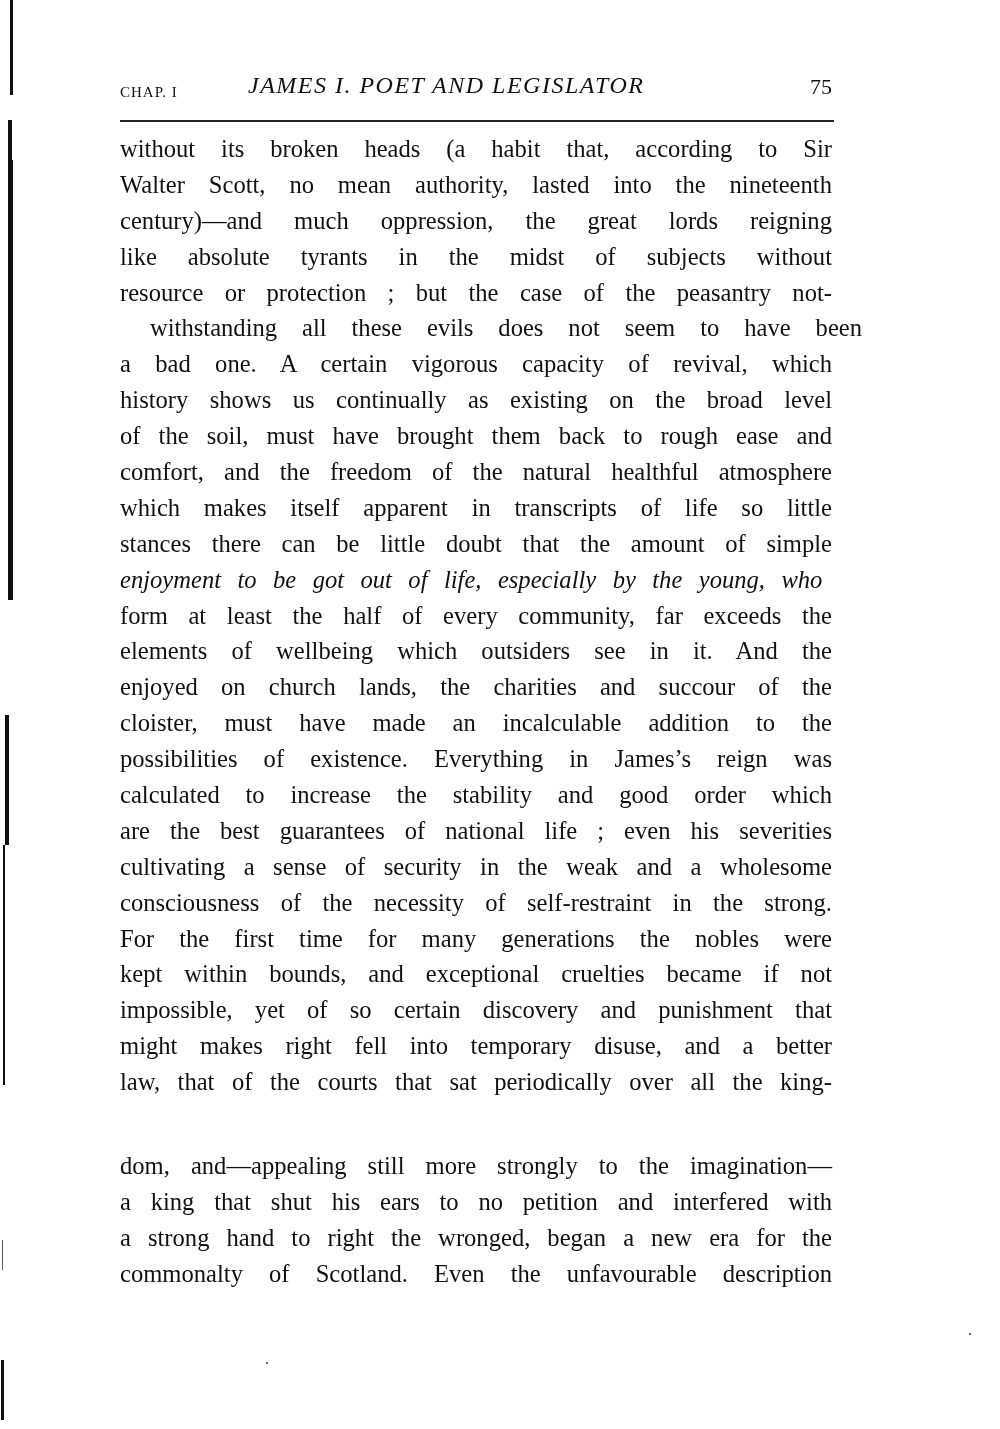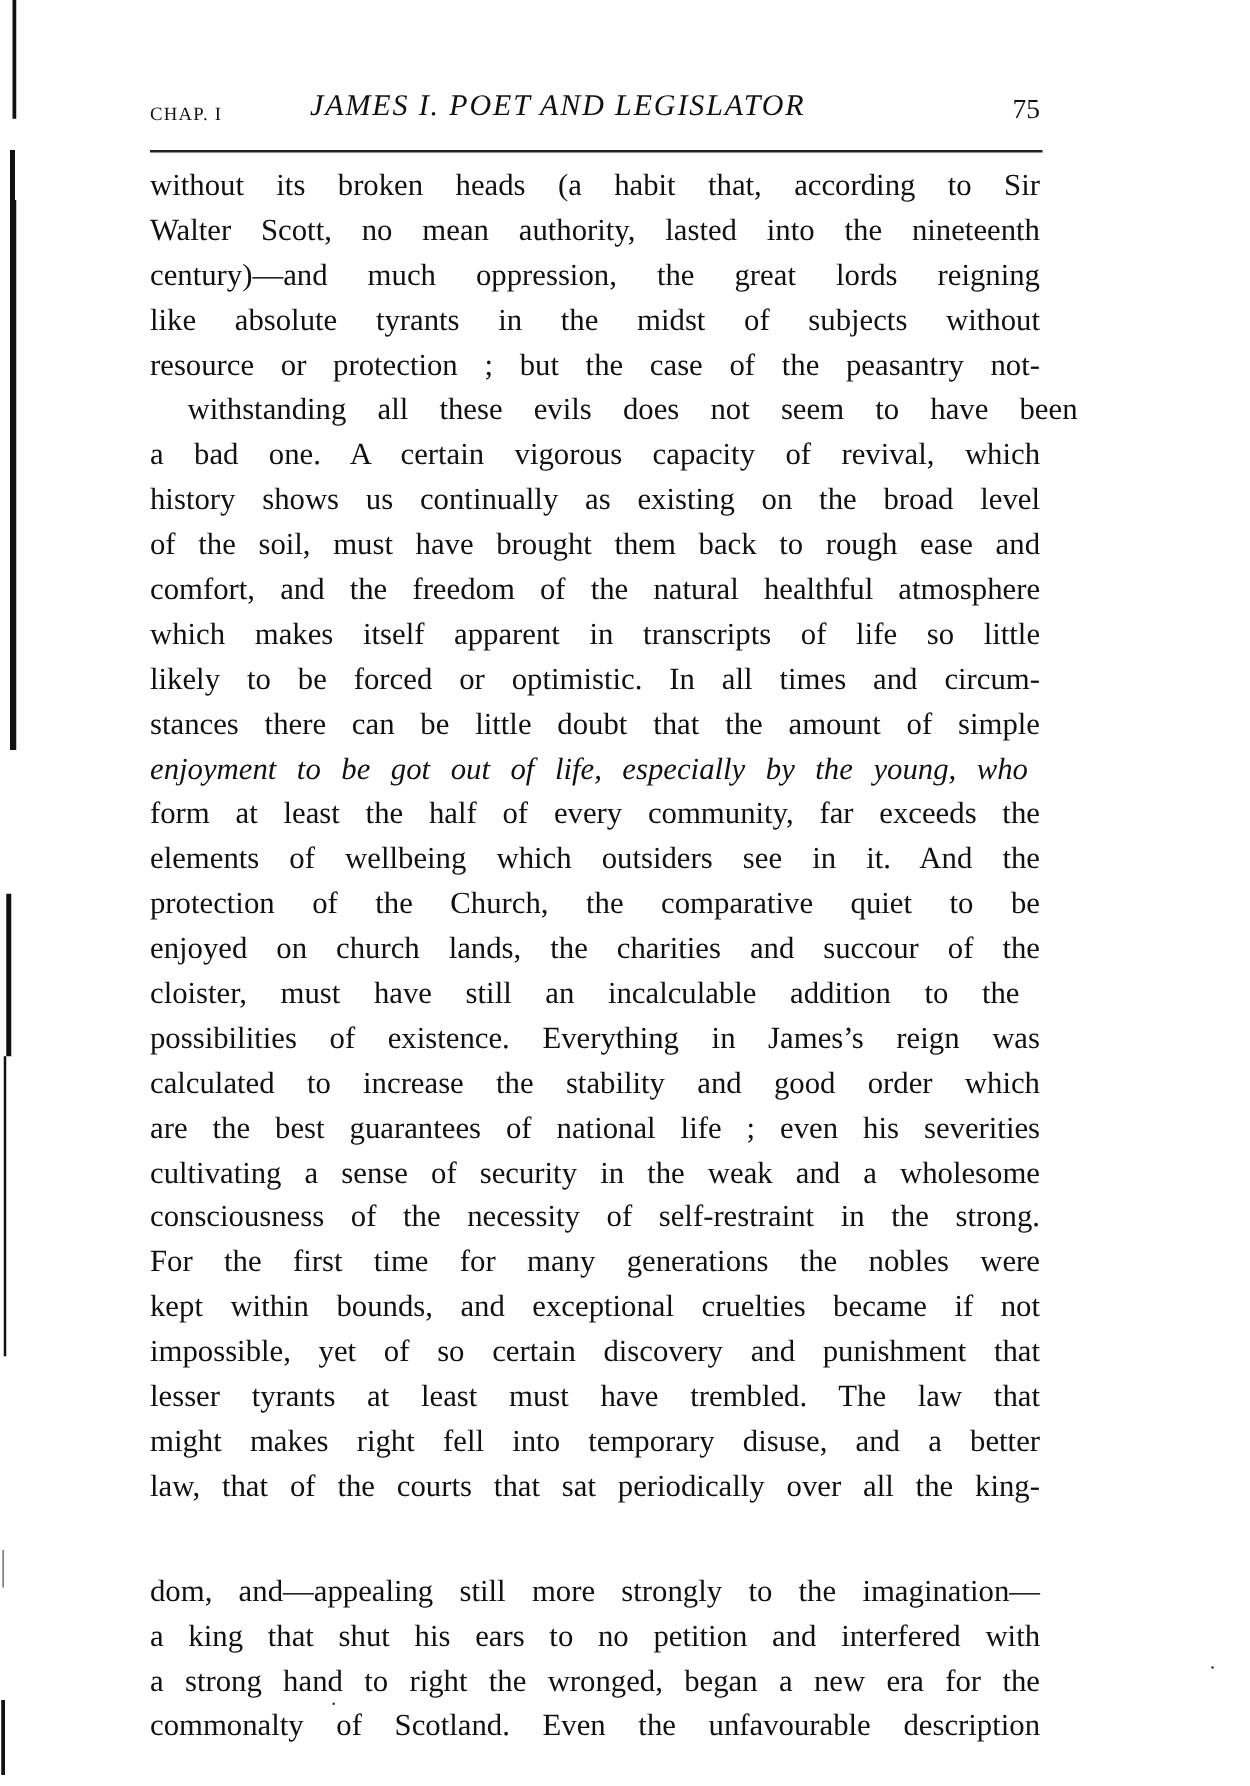--- a/index.html
+++ b/index.html
@@ -121,37 +121,34 @@
       <span class="line" style="text-align: left; text-align-last: left; display: block; width: auto; word-spacing: 17.73px;">Walter Scott, no mean authority, lasted into the nineteenth</span>
       <span class="line" style="text-align: left; text-align-last: left; display: block; width: auto; word-spacing: 25.89px;">century)—and much oppression, the great lords reigning</span>
       <span class="line" style="text-align: left; text-align-last: left; display: block; width: auto; word-spacing: 24.79px;">like absolute tyrants in the midst of subjects without</span>
       <span class="line" style="text-align: left; text-align-last: left; display: block; width: auto; word-spacing: 15.2px;">resource or protection ; but the case of the peasantry not-</span>
       <span class="line" style="text-align: right; text-align-last: left; display: block; width: auto; word-spacing: 18.78px; margin-left: 30px;">withstanding all these evils does not seem to have been</span>
       <span class="line" style="text-align: left; text-align-last: left; display: block; width: auto; word-spacing: 18.18px;">a bad one. A certain vigorous capacity of revival, which</span>
       <span class="line" style="text-align: left; text-align-last: left; display: block; width: auto; word-spacing: 15.28px;">history shows us continually as existing on the broad level</span>
       <span class="line" style="text-align: left; text-align-last: left; display: block; width: auto; word-spacing: 11.95px;">of the soil, must have brought them back to rough ease and</span>
       <span class="line" style="text-align: left; text-align-last: left; display: block; width: auto; word-spacing: 13.97px;">comfort, and the freedom of the natural healthful atmosphere</span>
       <span class="line" style="text-align: left; text-align-last: left; display: block; width: auto; word-spacing: 17.57px;">which makes itself apparent in transcripts of life so little</span>
-      <span class="line" style="text-align: left; text-align-last: left; display: block; width: auto; word-spacing: 15.4px;">likely to be forced or optimistic. In all times and circum-</span>
       <span class="line" style="text-align: left; text-align-last: left; display: block; width: auto; word-spacing: 14.51px;">stances there can be little doubt that the amount of simple</span>
       <span class="line" style="text-align: left; text-align-last: left; display: block; width: auto; word-spacing: 10.27px; font-style: italic;">enjoyment to be got out of life, especially by the young, who</span>
       <span class="line" style="text-align: left; text-align-last: left; display: block; width: auto; word-spacing: 14.47px;">form at least the half of every community, far exceeds the</span>
       <span class="line" style="text-align: left; text-align-last: left; display: block; width: auto; word-spacing: 17.94px;">elements of wellbeing which outsiders see in it. And the</span>
-      <span class="line" style="text-align: left; text-align-last: left; display: block; width: auto; word-spacing: 23.86px;">protection of the Church, the comparative quiet to be</span>
       <span class="line" style="text-align: left; text-align-last: left; display: block; width: auto; word-spacing: 17.04px;">enjoyed on church lands, the charities and succour of the</span>
-      <span class="line" style="text-align: left; text-align-last: left; display: block; width: auto; word-spacing: 20.74px;">cloister, must have still an incalculable addition to the</span>
+      <span class="line" style="text-align: left; text-align-last: left; display: block; width: auto; word-spacing: 20.74px;">cloister, must have made an incalculable addition to the</span>
       <span class="line" style="text-align: left; text-align-last: left; display: block; width: auto; word-spacing: 19.94px;">possibilities of existence. Everything in James’s reign was</span>
       <span class="line" style="text-align: left; text-align-last: left; display: block; width: auto; word-spacing: 19.68px;">calculated to increase the stability and good order which</span>
       <span class="line" style="text-align: left; text-align-last: left; display: block; width: auto; word-spacing: 13.84px;">are the best guarantees of national life ; even his severities</span>
       <span class="line" style="text-align: left; text-align-last: left; display: block; width: auto; word-spacing: 12.33px;">cultivating a sense of security in the weak and a wholesome</span>
       <span class="line" style="text-align: left; text-align-last: left; display: block; width: auto; word-spacing: 15.15px;">consciousness of the necessity of self-restraint in the strong.</span>
       <span class="line" style="text-align: left; text-align-last: left; display: block; width: auto; word-spacing: 18.93px;">For the first time for many generations the nobles were</span>
       <span class="line" style="text-align: left; text-align-last: left; display: block; width: auto; word-spacing: 15.84px;">kept within bounds, and exceptional cruelties became if not</span>
       <span class="line" style="text-align: left; text-align-last: left; display: block; width: auto; word-spacing: 16px;">impossible, yet of so certain discovery and punishment that</span>
-      <span class="line" style="text-align: left; text-align-last: left; display: block; width: auto; word-spacing: 19.21px;">lesser tyrants at least must have trembled. The law that</span>
       <span class="line" style="text-align: left; text-align-last: left; display: block; width: auto; word-spacing: 16.43px;">might makes right fell into temporary disuse, and a better</span>
       <span class="line" style="text-align: left; text-align-last: left; display: block; width: auto; word-spacing: 11.35px;">law, that of the courts that sat periodically over all the king-</span>
       <span class="line" style="text-align: left; text-align-last: left; display: block; width: auto; word-spacing: 14.87px; margin-top: 48px;">dom, and—appealing still more strongly to the imagination—</span>
       <span class="line" style="text-align: left; text-align-last: left; display: block; width: auto; word-spacing: 13.63px;">a king that shut his ears to no petition and interfered with</span>
       <span class="line" style="text-align: left; text-align-last: left; display: block; width: auto; word-spacing: 10.9px;">a strong hand to right the wronged, began a new era for the</span>
       <span class="line last" style="text-align: left; text-align-last: left; display: block; width: auto; word-spacing: 19.98px;">commonalty of Scotland. Even the unfavourable description</span>
     </div>
 
   <div class="stray-dot" style="left:266px; top:1362px;"></div>
   <div class="stray-dot" style="left:969px; top:1333px;"></div>

